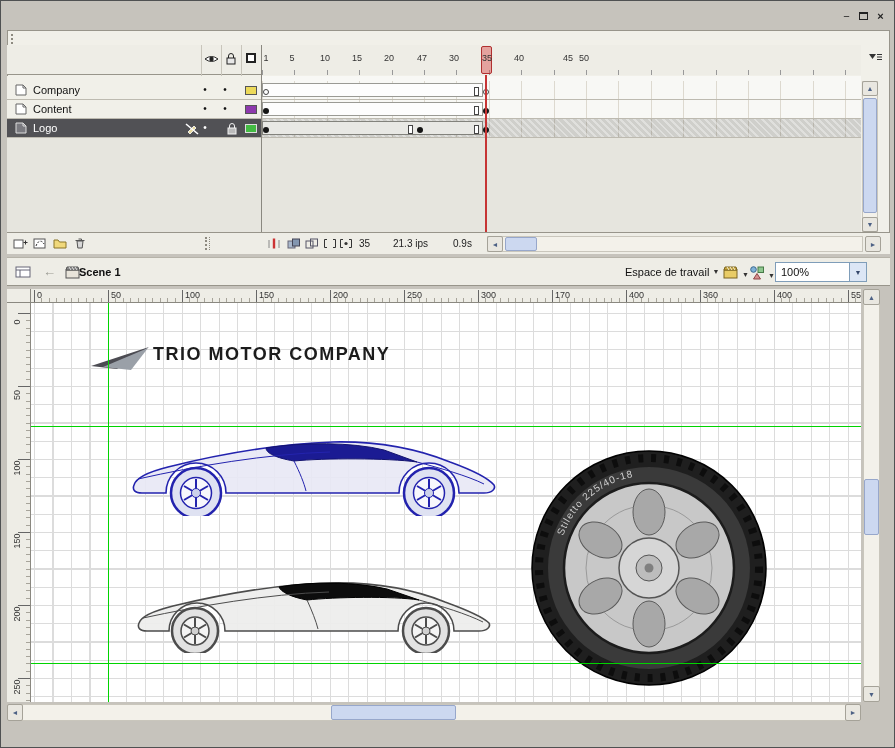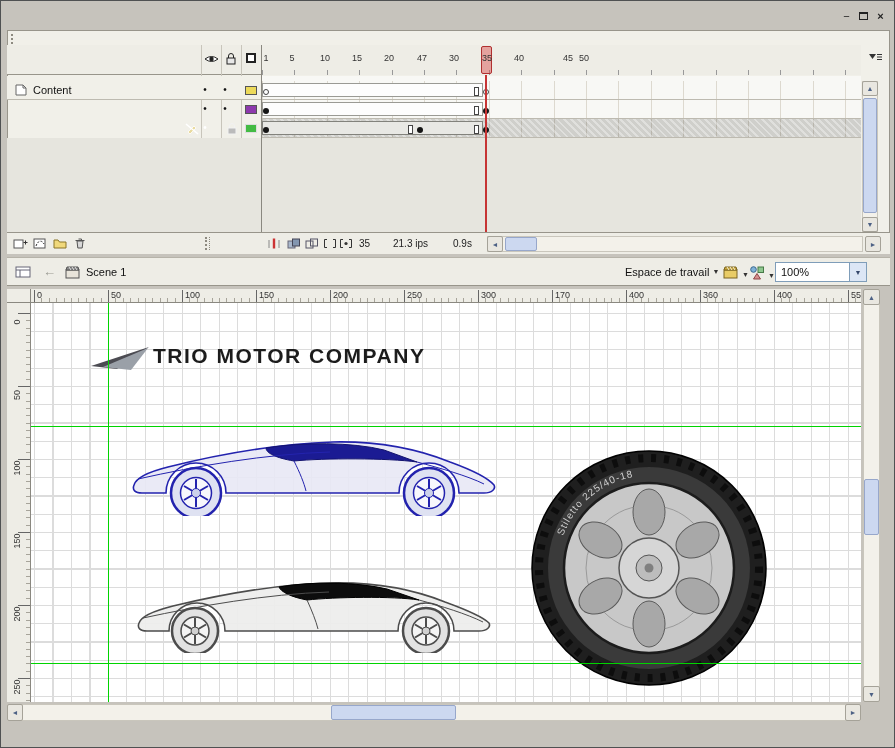--- a/index.html
+++ b/index.html
@@ -50,21 +50,21 @@
 
 .hruler{left:30px;top:288px;width:830px;height:14px;background-color:#eeede6;border-bottom:1px solid #8a8880;background-image:repeating-linear-gradient(to right,#666 0 1px,transparent 1px 74px),repeating-linear-gradient(to right,#a7a49a 0 1px,transparent 1px 7.4px);background-size:826px 12px,826px 4px;background-position:3px bottom,3px bottom;background-repeat:no-repeat,no-repeat;overflow:hidden}
 .hlab{position:absolute;top:1px;font-size:9px;color:#333}
 .vruler{left:6px;top:302px;width:24px;height:399px;background-color:#eeede6;border-right:1px solid #8a8880;background-image:repeating-linear-gradient(to bottom,#666 0 1px,transparent 1px 73px),repeating-linear-gradient(to bottom,#a7a49a 0 1px,transparent 1px 7.3px);background-size:12px 390px,4px 390px;background-position:right 0 top 10px,right 0 top 10px;background-repeat:no-repeat,no-repeat;overflow:hidden}
 .vlab{position:absolute;left:0;width:20px;height:14px;display:flex;align-items:center;justify-content:center;transform:rotate(-90deg);font-size:9px;color:#333}
 .corner{left:6px;top:288px;width:24px;height:14px;background:#eeede6;border-right:1px solid #8a8880;border-bottom:1px solid #8a8880}
 .canvas{left:30px;top:302px;width:830px;height:399px;background-color:#fff;background-image:repeating-linear-gradient(to right,#dcdcdc 0 1px,transparent 1px 18.5px),repeating-linear-gradient(to bottom,#dcdcdc 0 1px,transparent 1px 18.25px);background-position:3px 0,0 10px;overflow:hidden}
 .guide-v{position:absolute;top:0;bottom:0;width:1px;background:#00d400;z-index:3}
 .guide-h{position:absolute;left:0;right:0;height:1px;background:#00d400;z-index:3}
 .art{position:absolute;z-index:2}
-.logo-title{position:absolute;left:122px;top:41px;font-size:21px;font-weight:bold;letter-spacing:1.5px;color:#1c1c1c;white-space:nowrap}
+.logo-title{position:absolute;left:122px;top:41px;font-size:18px;font-weight:bold;letter-spacing:1.5px;color:#1c1c1c;white-space:nowrap}
 .logo-sub{position:absolute;left:216px;top:64px;width:196px;border-top:1px solid #8f8f8f;padding-top:3px;text-align:center;font-size:9px;letter-spacing:2px;color:#a9a9a9;white-space:nowrap}
 </style>
 </head>
 <body>
 
 <div class="window">
 
   <div class="abs winctl" style="left:838px"><span>−</span></div>
   <div class="abs winctl" style="left:855px"><span class="restore-box"></span></div>
   <div class="abs winctl" style="left:872px;font-weight:bold"><span>×</span></div>
@@ -116,42 +116,60 @@
   <div class="abs" style="left:6px;top:75px;width:254px;height:5px;background:#f1f0e9"></div>
   <div class="abs" style="left:261px;top:75px;width:599px;height:5px;background:#f8f8f5"></div>
 
   <div class="abs lrow" style="top:80px">
     <span style="margin-left:8px;display:inline-flex">
       <svg width="12" height="12">
           <path d="M1,1 h7 l3,3 v7 h-10 z" fill="#fff" stroke="#666"></path>
           <path d="M8,1 v3 h3" fill="none" stroke="#666"></path>
         </svg>
     </span>
-    <span class="lname">Content</span>
+    <span class="lname">Company</span>
   </div>
   <div class="abs ldot" style="left:194px;top:83px">•</div>
   <div class="abs ldot" style="left:214px;top:83px">•</div>
   <div class="abs csq" style="left: 244px; top: 85px; background-color: rgb(236, 217, 90);"></div>
   <div class="abs fstrip" style="top:80px">
     <div class="span"></div>
     <div class="ekf" style="left:1px"></div>
     <div class="efr" style="left:212px"></div>
     <div class="ekf" style="left:221px"></div>
   </div>
 
+  <div class="abs lrow" style="top:99px">
+    <span style="margin-left:8px;display:inline-flex">
+      <svg width="12" height="12">
+          <path d="M1,1 h7 l3,3 v7 h-10 z" fill="#fff" stroke="#666"></path>
+          <path d="M8,1 v3 h3" fill="none" stroke="#666"></path>
+        </svg>
+    </span>
+    <span class="lname">Content</span>
+  </div>
   <div class="abs ldot" style="left:194px;top:102px">•</div>
   <div class="abs ldot" style="left:214px;top:102px">•</div>
   <div class="abs csq" style="left: 244px; top: 104px; background-color: rgb(141, 57, 173);"></div>
   <div class="abs fstrip" style="top:99px">
     <div class="span"></div>
     <div class="kf" style="left:1px"></div>
     <div class="efr" style="left:212px"></div>
     <div class="kf" style="left:221px"></div>
   </div>
 
+  <div class="abs lrow sel" style="top:118px">
+    <span style="margin-left:8px;display:inline-flex">
+      <svg width="12" height="12">
+          <path d="M1,1 h7 l3,3 v7 h-10 z" fill="#7a7a80" stroke="#ddd"></path>
+          <path d="M8,1 v3 h3" fill="none" stroke="#ddd"></path>
+        </svg>
+    </span>
+    <span class="lname">Logo</span>
+  </div>
   <div class="abs" style="left:184px;top:121px;z-index:2">
     <svg width="14" height="13">
         <path d="M3,10 L9,4 l2,2 L5,12 Z" fill="#e9dba0" stroke="#fff" stroke-width="0.8"></path>
         <path d="M1,2 L13,12" stroke="#fff" stroke-width="1.6"></path>
       </svg>
   </div>
   <div class="abs ldot" style="left:194px;top:121px;color:#fff">•</div>
   <div class="abs" style="left:226px;top:121px;z-index:2">
     <svg width="10" height="13">
         <rect x="1" y="6" width="8" height="6" fill="#bbb" stroke="#f2f2f2"></rect>
@@ -258,21 +276,21 @@
         </svg>
     </div>
     <div class="abs" style="left:36px;top:6px;color:#9a9a92;font-weight:bold;font-size:13px">←</div>
     <div class="abs" style="left:58px;top:8px">
       <svg width="16" height="13">
           <rect x="1" y="4" width="13" height="8" fill="#e8e4da" stroke="#555"></rect>
           <path d="M1,4 L14,4 L13,1 L2,1 Z" fill="#8b8b8b" stroke="#555"></path>
           <path d="M4,1 l2,3 M7,1 l2,3 M10,1 l2,3" stroke="#ddd"></path>
         </svg>
     </div>
-    <span class="ebtxt" style="left:79px;font-weight:normal">Scene 1</span>
+    <span class="ebtxt" style="left:72px;font-weight:bold">Scene 1</span>
 
     <span class="ebtxt" style="left:618px">
       <span>Espace de travail</span>
       <span class="dd">▼</span>
     </span>
     <div class="abs" style="left:716px;top:8px">
       <svg width="16" height="13">
           <rect x="1" y="4" width="13" height="8" fill="#e9cc66" stroke="#7a6420"></rect>
           <path d="M1,4 L14,4 L13,1 L2,1 Z" fill="#caa93f" stroke="#7a6420"></path>
           <path d="M4,1 l2,3 M7,1 l2,3 M10,1 l2,3" stroke="#f4ecd2"></path>

